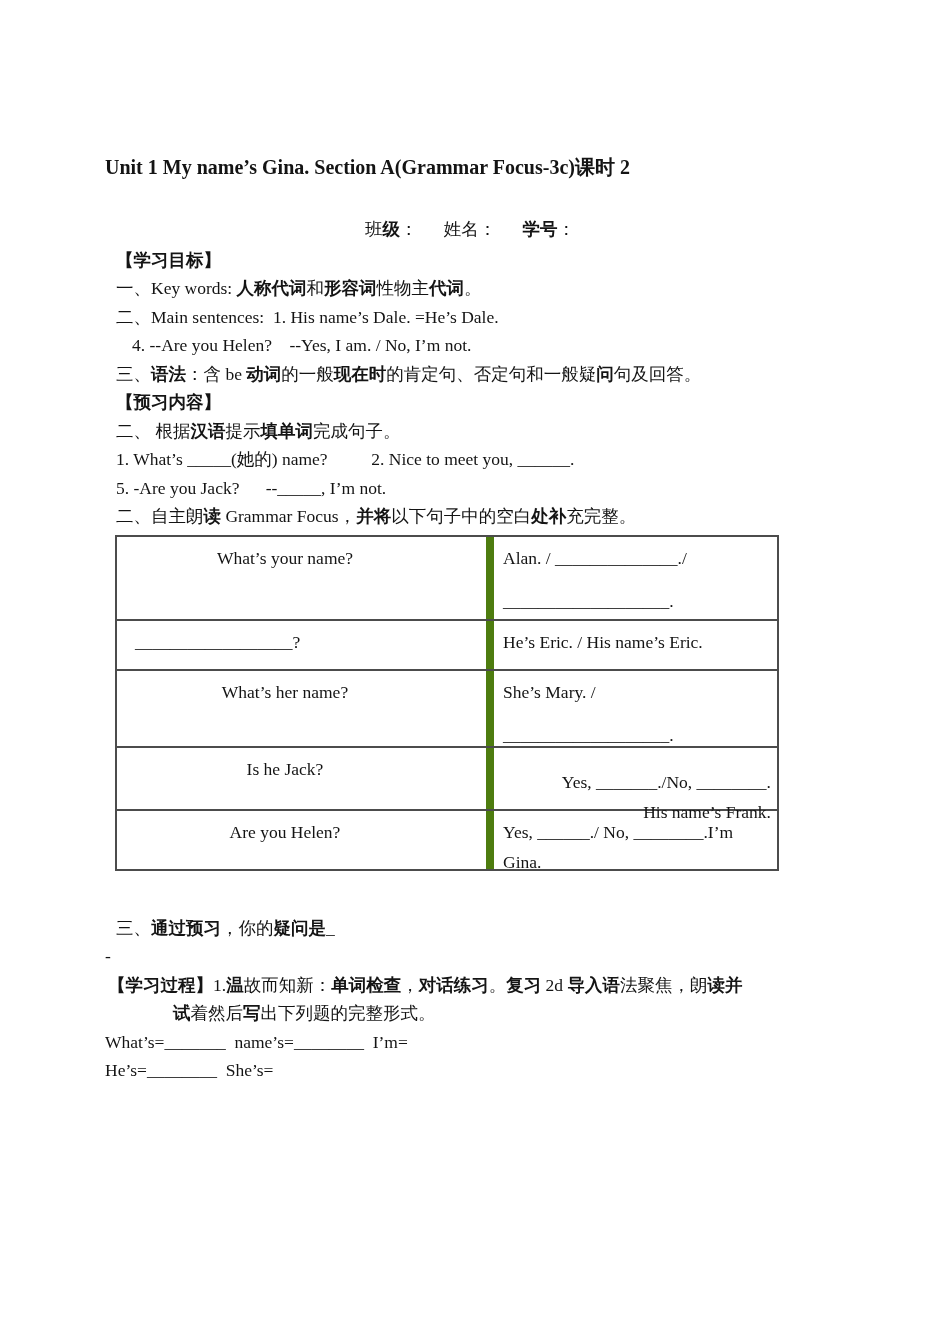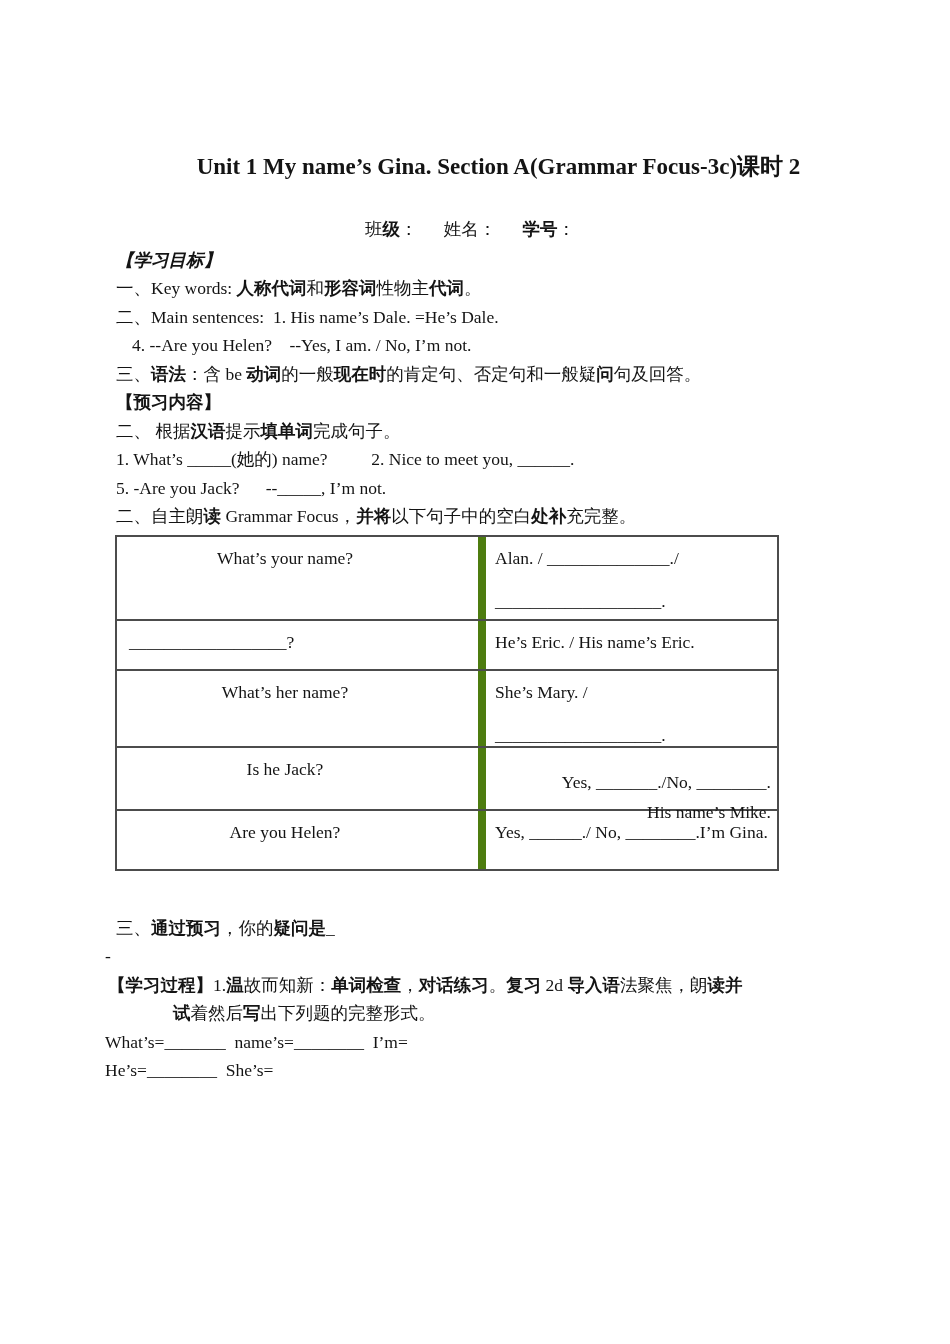--- a/index.html
+++ b/index.html
@@ -9,63 +9,62 @@
     margin:0 auto;
     background:#ffffff;
     color:#141414;
     font-family:"Liberation Serif","DejaVu Serif",serif;
     font-size:17.5px;
     overflow:hidden;
   }
   .content{padding:151px 58px 0 105px;}
   .doc-title{
     font-weight:bold;
-    font-size:23px;
+    font-size:20px;
     line-height:32px;
-    text-align:center;
     white-space:pre-wrap;
   }
   .meta-line{
     margin-top:32px;
     margin-left:260px;
     line-height:28.5px;
     white-space:pre;
   }
   .line{
     line-height:28.5px;
     white-space:pre-wrap;
   }
-  .first-line{margin-top:2px;font-style:italic;}
+  .first-line{margin-top:2px;}
   .ml-std{margin-left:11px;}
   .ml-sub{margin-left:27px;}
   .ml-hdr{margin-left:3px;}
   .ml-far{margin-left:68px;}
   .bd{font-weight:bold;}
   .sec3{margin-top:43px;}
 
   .gtable{
     margin:4px 0 0 10px;
     width:664px;
     border:2px solid #4c4c4c;
     box-sizing:border-box;
   }
-  .trow{display:flex;box-sizing:border-box;}
+  .trow{display:flex;box-sizing:border-box;gap:8px;}
   .trow + .trow{border-top:2px solid #4c4c4c;}
   .r1{height:82px;}
   .r2{height:50px;}
   .r3{height:77px;}
   .r4{height:63px;}
   .r5{height:60px;}
   .tc-l{
     width:336px;
     padding-top:6px;
     text-align:center;
     box-sizing:border-box;
   }
-  .tc-l.ta-left{text-align:left;padding-left:12px;}
+  .tc-l.ta-left{text-align:left;padding-left:18px;}
   .tc-r{
     flex:1;
     border-left:8px solid #4d7c0f;
     padding:6px 6px 0 9px;
     box-sizing:border-box;
     margin-left:25px;
   }
   .r4 .tc-r{padding-top:19px;text-align:right;}
   .cl{line-height:30px;white-space:pre-wrap;}
   .gap14{margin-top:13px;}
@@ -117,21 +116,21 @@
           <div class="cl">She’s Mary. /</div>
           <div class="cl gap14">___________________.</div>
         </div>
       </div>
       <div class="trow r4">
         <div class="tc-l">
           <div class="cl">Is he Jack?</div>
         </div>
         <div class="tc-r">
           <div class="cl">Yes, _______./No, ________.</div>
-          <div class="cl">His name’s Mike.</div>
+          <div class="cl">His name’s Frank.</div>
         </div>
       </div>
       <div class="trow r5">
         <div class="tc-l">
           <div class="cl">Are you Helen?</div>
         </div>
         <div class="tc-r">
           <div class="cl">Yes, ______./ No, ________.I’m Gina.</div>
         </div>
       </div>

